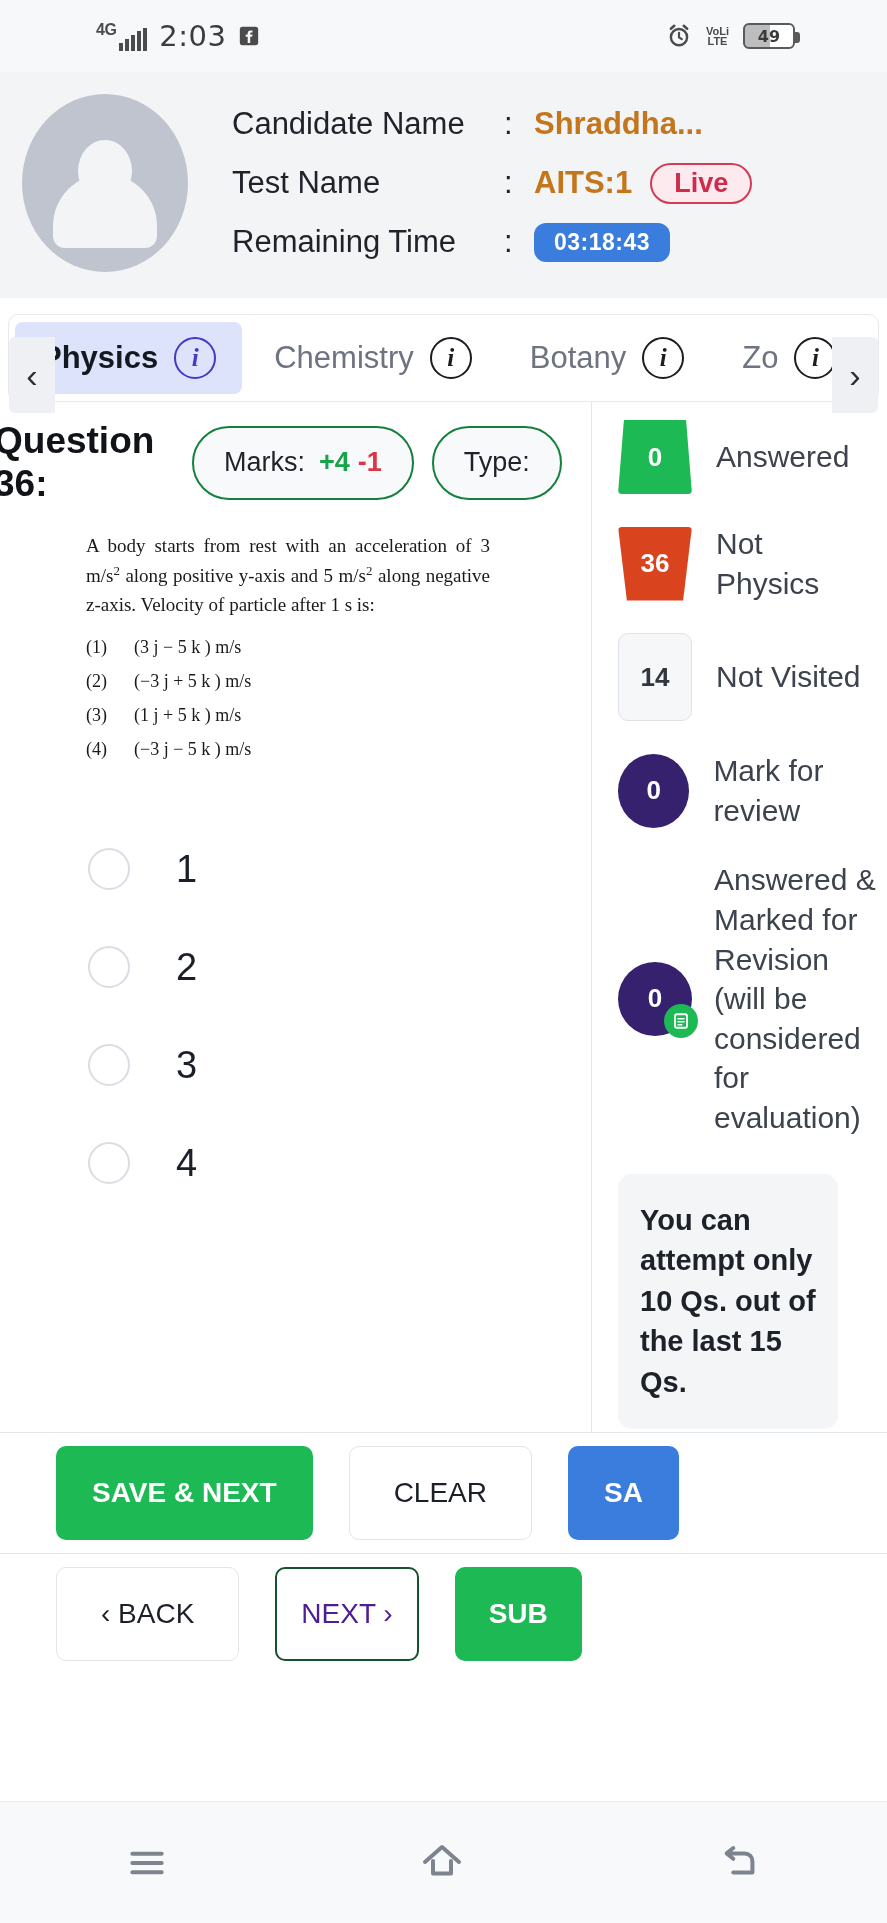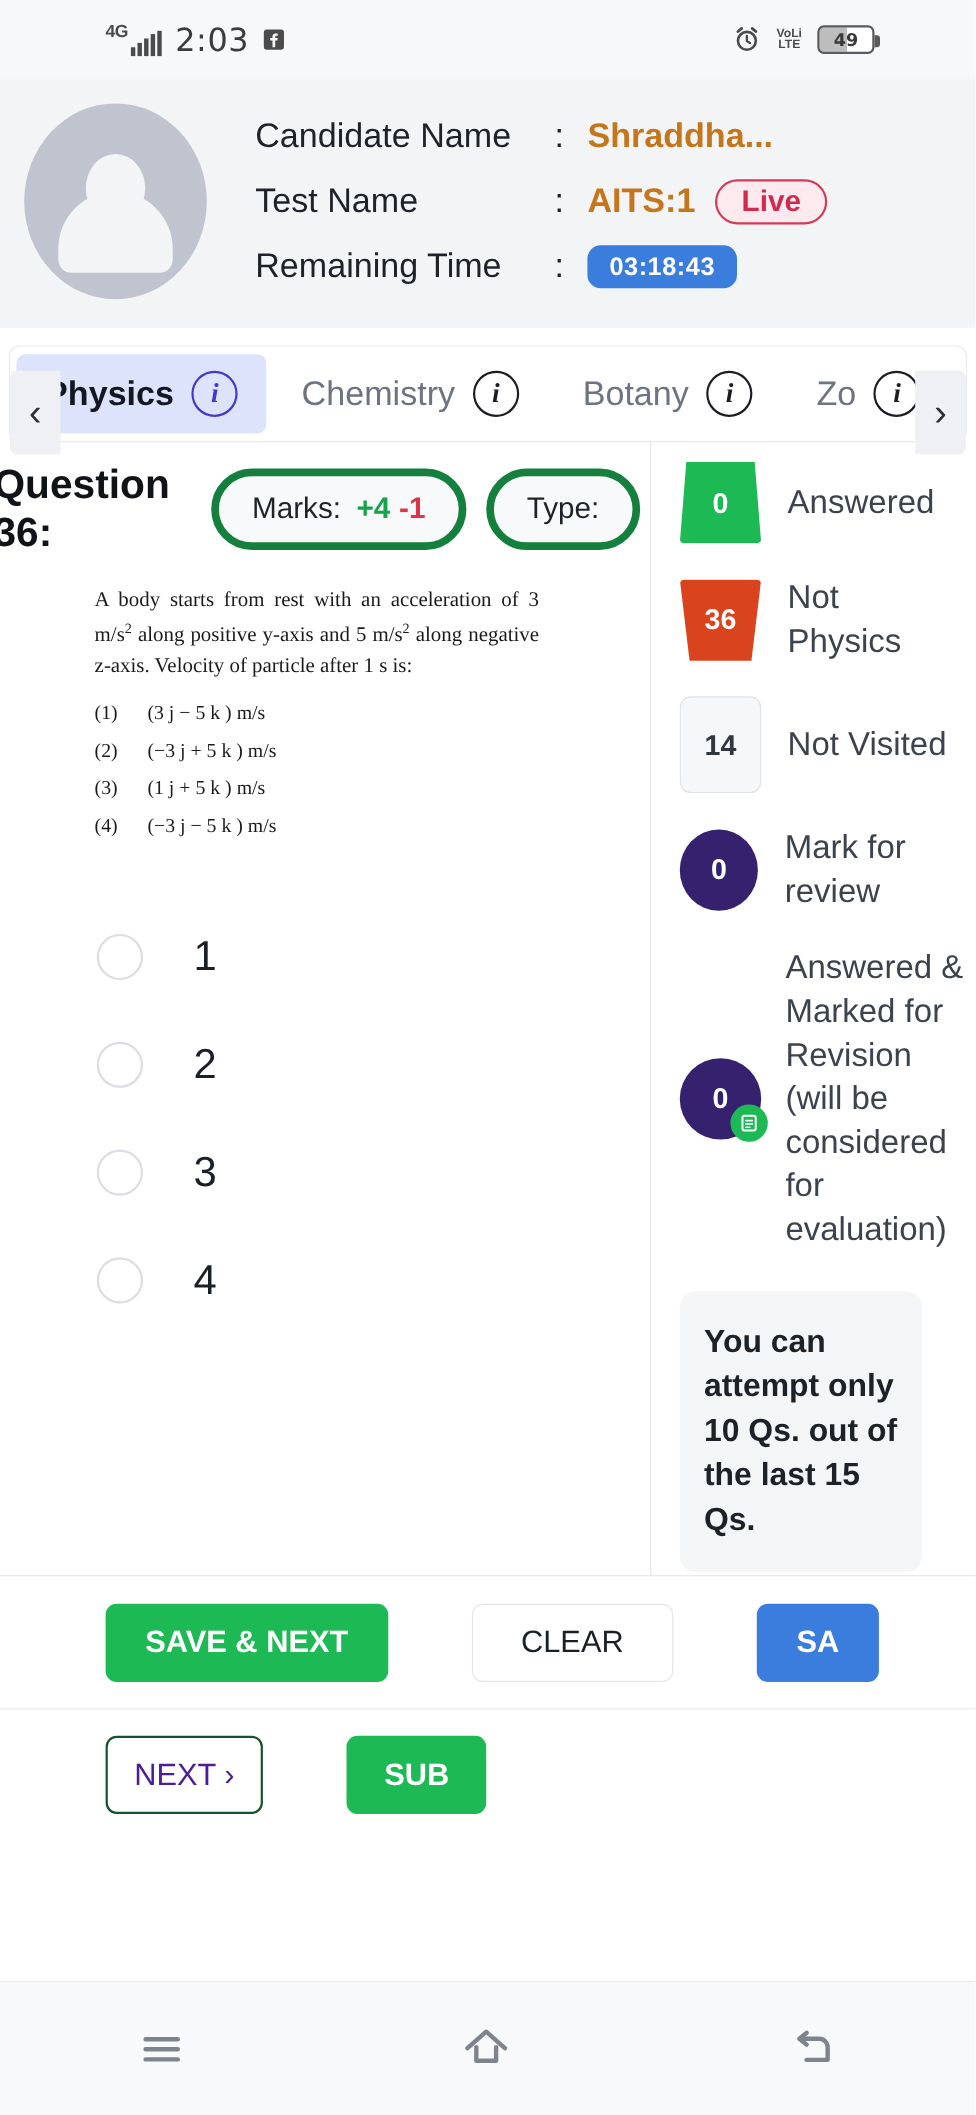--- a/index.html
+++ b/index.html
@@ -93,21 +93,21 @@
   .tab-arrow.right{ right:0; border-radius:0 6px 6px 0;}
 
   
   .body-split{ display:flex; height:1030px; }
   .qpanel{ width:592px; position:relative; border-right:1px solid #e3e5ea; }
   .legend{ flex:1; padding:18px 0 0 26px; overflow:hidden; }
 
   .qhead{ display:flex; align-items:center; padding:18px 0 0 0; gap:18px; }
   .qtitle{ width:180px; font-size:37px; font-weight:bold; color:#101318; line-height:1.15; margin-left:-6px;}
   .pill{
-    border:7px solid #15803d; background:#f8f9fb; border-radius:40px;
+    border:2px solid #15803d; background:#f8f9fb; border-radius:40px;
     height:74px; display:flex;align-items:center; padding:0 30px;
     font-size:27px; color:#1f2329; white-space:nowrap;
   }
   .mk-pos{ color:#16a34a; font-weight:bold; margin-left:14px;}
   .mk-neg{ color:#dc3545; font-weight:bold; margin-left:8px;}
 
   
   .qbody{ padding:26px 20px 0 86px; }
   .qtext{ font-family:"Liberation Serif", serif; font-size:19px; color:#1a1a1a;
     line-height:1.55; text-align:justify; width:404px; }
@@ -161,22 +161,22 @@
 
   .note-card{
     margin-top:36px; width:220px; background:#f4f5f7; border-radius:14px;
     padding:26px 22px; font-size:29px; color:#1d2128; line-height:1.4; font-weight:600;
   }
 
   
   .actions{ border-top:1px solid #e3e5ea; }
   .act-row{ display:flex; align-items:center; gap:36px; height:120px; padding-left:56px; }
   .act-row.second{ border-top:1px solid #e3e5ea; }
-  .btn{ display:flex;align-items:center;justify-content:center; height:71px;
-    border-radius:10px; font-size:28px; font-weight:bold; white-space:nowrap;margin-left:40px; }
+  .btn{ display:flex;align-items:center;justify-content:center; height:94px;
+    border-radius:10px; font-size:28px; font-weight:bold; white-space:nowrap; }
   .btn-save-next{ background:#1db954; color:#fff; padding:0 36px; }
   .btn-clear{ background:#fff; color:#1b1f27; border:1px solid #e2e5ea; padding:0 44px; font-weight:normal;}
   .btn-save-blue{ background:#3b7ddd; color:#fff; padding:0 36px; }
   .btn-back{ background:#fff; color:#1b1f27; border:1px solid #e2e5ea; padding:0 44px; font-weight:normal;}
   .btn-next{ background:#fff; color:#4c1d95; border:2px solid #14532d; padding:0 24px; font-weight:normal;}
   .btn-submit{ background:#1db954; color:#fff; padding:0 34px; }
 
   
   .navbar{ position:absolute; bottom:0; left:0; right:0; height:122px;
     background:#f8f9fb; border-top:1px solid #e9ebef;
@@ -386,20 +386,21 @@
     </div>
   </div>
 
   <div class="actions">
     <div class="act-row">
       <div class="btn btn-save-next">SAVE &amp; NEXT</div>
       <div class="btn btn-clear">CLEAR</div>
       <div class="btn btn-save-blue">SA</div>
     </div>
     <div class="act-row second">
+      <div class="btn btn-back">‹  BACK</div>
       <div class="btn btn-next">NEXT  ›</div>
       <div class="btn btn-submit">SUB</div>
     </div>
   </div>
 
   <div class="navbar">
     <svg class="nav-icon" width="44" height="44" viewBox="0 0 24 24">
       <path d="M4 7h16M4 12h16M4 17h16" stroke="#7e848e" stroke-width="2.2" stroke-linecap="round"></path>
     </svg>
     <svg class="nav-icon" width="48" height="48" viewBox="0 0 24 24">

